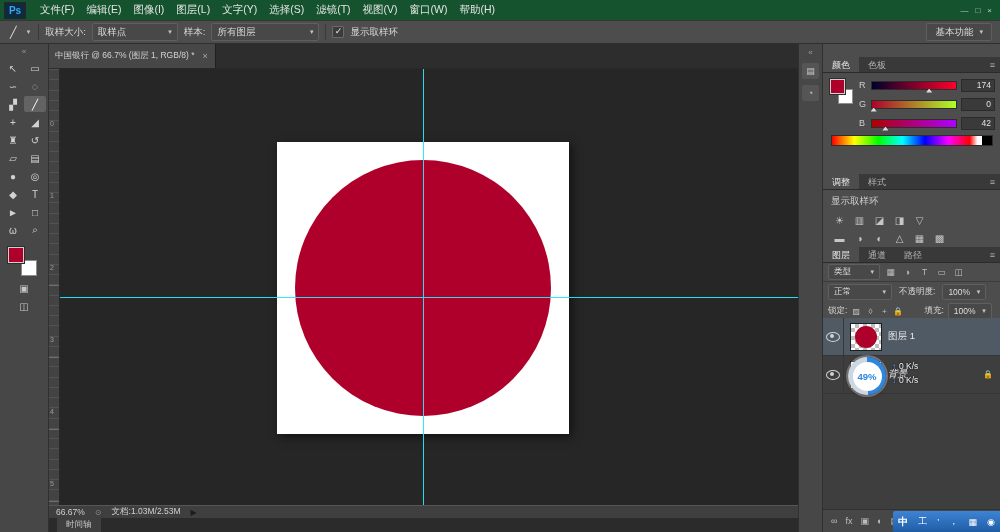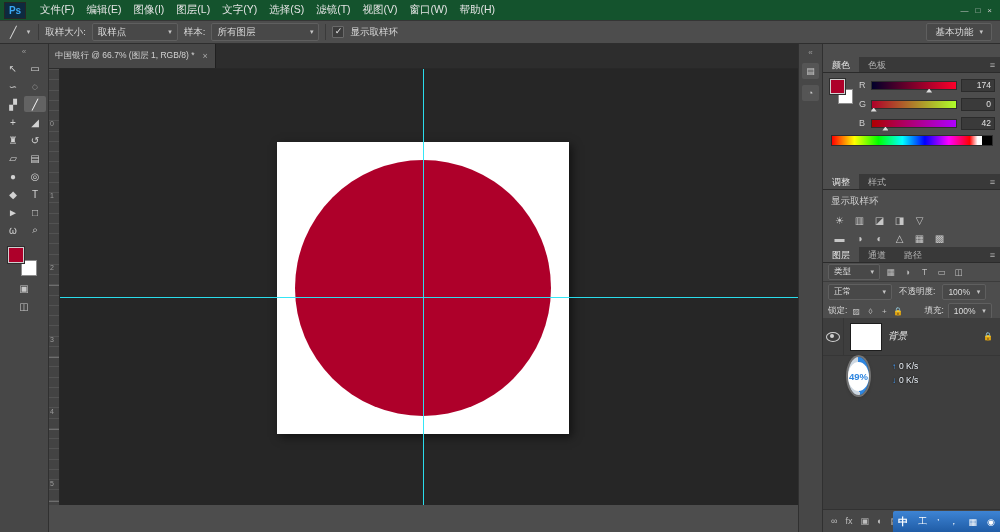--- a/index.html
+++ b/index.html
@@ -108,21 +108,21 @@
   .thumb.checker{background-color:#fff;
     background-image:linear-gradient(45deg,#bdbdbd 25%,transparent 25%,transparent 75%,#bdbdbd 75%),
                      linear-gradient(45deg,#bdbdbd 25%,transparent 25%,transparent 75%,#bdbdbd 75%);
     background-size:8px 8px;background-position:0 0,4px 4px;}
   .thumb-circle{position:absolute;left:4px;top:2px;width:22px;height:22px;border-radius:50%;}
   .layer-name{font-size:9.5px;color:#e8e8e8;white-space:nowrap;}
   .layer-lock{margin-left:auto;font-size:8px;color:#cccccc;padding-right:4px;}
   .lp-footer{position:absolute;left:0;right:0;bottom:0;height:22px;background:#474747;border-top:1px solid #323232;
              display:flex;align-items:center;gap:8px;padding:0 8px;color:#bdbdbd;font-size:9px;}
   
-  .progress-badge{position:absolute;left:848px;top:357px;width:21px;height:38px;border-radius:50%;
+  .progress-badge{position:absolute;left:848px;top:357px;width:38px;height:38px;border-radius:50%;
                   background:conic-gradient(#2e86e0 0 49%,#cdd7e1 49% 100%);display:flex;align-items:center;
                   justify-content:center;z-index:10;box-shadow:0 0 0 2px rgba(255,255,255,.30),0 1px 4px rgba(0,0,0,.4);}
   .progress-inner{width:29px;height:29px;border-radius:50%;background:#fff;display:flex;align-items:center;
                   justify-content:center;font-size:9.5px;font-weight:bold;color:#2e86e0;}
   .speed-rows{position:absolute;left:892px;top:361px;z-index:10;display:flex;flex-direction:column;gap:4px;}
   .speed-row{display:flex;align-items:center;gap:3px;font-size:8.5px;color:#eef4fb;text-shadow:0 0 2px #000;}
   .speed-arrow{color:#49a1ff;font-size:8px;text-shadow:0 0 2px #000;}
   .taskbar{position:absolute;left:893px;top:511px;width:107px;height:21px;background:linear-gradient(#3e84d4,#1f5ca6);
            display:flex;align-items:center;justify-content:space-around;color:#fff;z-index:11;font-size:9px;border-top-left-radius:2px;}
   .tb-item{color:#fff;}
@@ -239,21 +239,30 @@
   </div>
 
   <div class="canvas">
     <div class="document">
       <div class="red-circle" style="background: rgb(174, 0, 42);"></div>
     </div>
     <div class="guide-v" style="background: rgb(42, 230, 245);"></div>
     <div class="guide-h" style="background: rgb(42, 230, 245);"></div>
   </div>
 
-
+  <div class="statusbar">
+    <span>66.67%</span>
+    <span class="status-icon">⊙</span>
+    <span>文档:1.03M/2.53M</span>
+    <span class="flyout">▶</span>
+  </div>
+
+  <div class="timeline">
+    <span class="tl-tab">时间轴</span>
+  </div>
 
   <div class="collapsed-strip">
     <span class="cs-chev">«</span>
     <span class="cs-btn">▤</span>
     <span class="cs-btn">◔</span>
   </div>
 
   <div class="panels">
 
     <div class="panel color-panel">
@@ -358,20 +367,29 @@
         <span class="lock-ic">◊</span>
         <span class="lock-ic">+</span>
         <span class="lock-ic">🔒</span>
         <span class="ob-label" style="font-size:8.5px;margin-left:17px;">填充:</span>
         <div class="dd" style="width:32px;height:12px;">
           <span style="font-size:8.5px;">100%</span>
           <span class="chev">▾</span>
         </div>
       </div>
       <div class="lp-list">
+        <div class="layer-row selected">
+          <span class="eye-well">
+              <span class="eye"></span>
+            </span>
+          <span class="thumb checker">
+            <span class="thumb-circle" style="background: rgb(174, 0, 42);"></span>
+          </span>
+          <span class="layer-name">图层 1</span>
+        </div>
         <div class="layer-row">
           <span class="eye-well">
               <span class="eye"></span>
             </span>
           <span class="thumb"></span>
           <span class="layer-name" style="font-style:italic;">背景</span>
           <span class="layer-lock">🔒</span>
         </div>
       </div>
       <div class="lp-footer">

